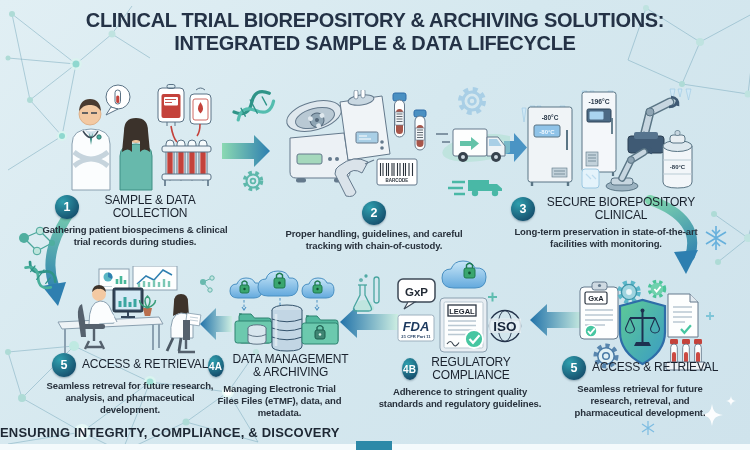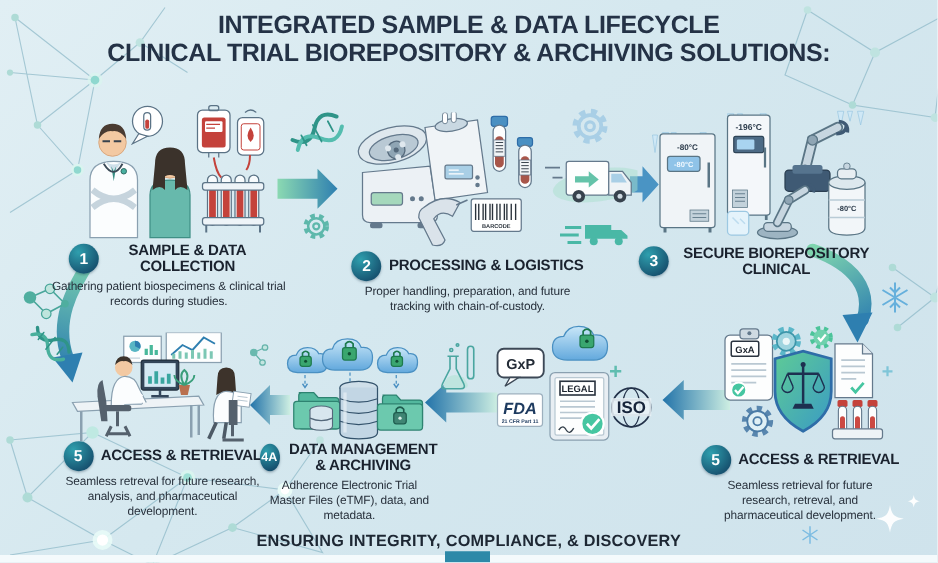--- a/index.html
+++ b/index.html
@@ -10,23 +10,23 @@
   .abs{position:absolute}
   .title{left:0;right:0;top:9px;text-align:center;color:#243246;font-weight:bold;
     font-size:20px;line-height:22.5px;letter-spacing:-0.3px}
   .step{position:absolute;text-align:center}
   .step-head{display:flex;align-items:center;justify-content:center;gap:6px}
   .badge{width:24px;height:24px;border-radius:50%;flex:none;
     background:radial-gradient(circle at 32% 28%,#2f9fae,#16506e 78%,#123d57);
     color:#fff;font-size:12.5px;font-weight:bold;display:flex;align-items:center;justify-content:center;
     box-shadow:0 1px 2px rgba(20,50,70,.35)}
   .badge.small{width:16px;height:22px;font-size:10px}
-  .step-title{font-weight:bold;color:#1a222e;font-size:12px;line-height:1.12;letter-spacing:-0.2px}
-  .step-desc{margin:3px auto 0;color:#27303b;font-size:9.5px;line-height:1.25;font-weight:400;letter-spacing:-0.1px}
-  .footer{left:0;right:0;top:425px;text-align:center;font-weight:bold;font-size:13px;
+  .step-title{font-weight:normal;color:#1a222e;font-size:12px;line-height:1.12;letter-spacing:-0.2px}
+  .step-desc{margin:3px auto 0;color:#27303b;font-size:9.5px;line-height:1.25;font-weight:700;letter-spacing:-0.1px}
+  .footer{left:0;right:0;top:425px;text-align:left;font-weight:bold;font-size:13px;
     color:#1d2733;letter-spacing:0.2px}
   svg{display:block}
   svg text{font-family:"Liberation Sans",sans-serif}
   .illu{position:absolute}
 </style>
 </head>
 <body>
 
 <div id="canvas">
 
@@ -502,21 +502,21 @@
     <g>
       <circle cx="155" cy="71" r="15.5" fill="none" stroke="#23324a" stroke-width="1.4"></circle>
       <ellipse cx="155" cy="71" rx="7" ry="15.5" fill="none" stroke="#23324a" stroke-width="0.9"></ellipse>
       <path d="M140 65 h30 M140 77 h30" stroke="#23324a" stroke-width="0.9"></path>
       <rect x="139" y="63.5" width="32" height="14.5" fill="#e8f1f6" opacity="0.88"></rect>
       <text x="155" y="75.5" font-size="13.5" font-weight="bold" fill="#16243a" text-anchor="middle">ISO</text>
     </g>
   </svg>
   </div>
 
-  <div class="illu" style="left:578px;top:257px">
+  <div class="illu" style="left:578px;top:276px">
   <svg width="140" height="96" viewBox="0 0 140 96">
     <defs>
       <linearGradient id="gshR" x1="0" y1="0" x2="1" y2="1">
         <stop offset="0" stop-color="#5ecb96"></stop>
             <stop offset="1" stop-color="#3a9bc4"></stop>
       </linearGradient>
     </defs>
     <g>
       <rect x="2" y="11" width="38" height="52" rx="4" fill="#fdfefe" stroke="#64798c"></rect>
       <rect x="14" y="6" width="15" height="8" rx="2.5" fill="#cfdae2" stroke="#64798c"></rect>
@@ -568,63 +568,70 @@
       <circle r="8.2" fill="#dff0f5" stroke="#4a7ba6" stroke-width="1.5"></circle>
       <circle r="3.3" fill="none" stroke="#4a7ba6" stroke-width="1.5"></circle>
     </g>
     <g stroke="#7fc5d8" stroke-width="1.8">
       <path d="M128 40 h8 M132 36 v8"></path>
     </g>
   </svg>
   </div>
 
   <div class="abs title">
+    <div>CLINICAL TRIAL BIOREPOSITORY &amp; ARCHIVING SOLUTIONS:</div>
     <div>INTEGRATED SAMPLE &amp; DATA LIFECYCLE</div>
-    <div>CLINICAL TRIAL BIOREPOSITORY &amp; ARCHIVING SOLUTIONS:</div>
   </div>
 
   <div class="step" style="left:30px;top:194px;width:210px">
     <div class="step-head">
       <div class="badge">1</div>
       <div class="step-title" style="max-width:130px">SAMPLE &amp; DATA COLLECTION</div>
     </div>
     <div class="step-desc" style="max-width:190px">Gathering patient biospecimens &amp; clinical trial records during studies.</div>
   </div>
 
   <div class="step" style="left:268px;top:201px;width:212px">
     <div class="step-head">
       <div class="badge">2</div>
-      <div class="step-title">PROCESSING &amp; LOGISTICS</div>
     </div>
-    <div class="step-desc" style="max-width:192px">Proper handling, preparation, and future tracking with chain-of-custody.</div>
+    <div class="step-desc" style="max-width:192px">Proper handling, guidelines, and careful tracking with chain-of-custody.</div>
   </div>
 
   <div class="step" style="left:502px;top:196px;width:208px">
     <div class="step-head">
       <div class="badge">3</div>
       <div class="step-title" style="max-width:160px">SECURE BIOREPOSITORY CLINICAL</div>
     </div>
+    <div class="step-desc" style="max-width:186px">Long-term preservation in state-of-the-art facilities with monitoring.</div>
   </div>
 
   <div class="step" style="left:38px;top:353px;width:184px">
     <div class="step-head">
       <div class="badge">5</div>
       <div class="step-title">ACCESS &amp; RETRIEVAL</div>
     </div>
     <div class="step-desc" style="max-width:170px">Seamless retreval for future research, analysis, and pharmaceutical development.</div>
   </div>
 
   <div class="step" style="left:202px;top:353px;width:155px">
     <div class="step-head">
       <div class="badge small">4A</div>
       <div class="step-title" style="max-width:122px">DATA MANAGEMENT &amp; ARCHIVING</div>
     </div>
-    <div class="step-desc" style="max-width:134px">Adherence Electronic Trial Master Files (eTMF), data, and metadata.</div>
-  </div>
-
+    <div class="step-desc" style="max-width:134px">Managing Electronic Trial Files Files (eTMF), data, and metadata.</div>
+  </div>
+
+  <div class="step" style="left:374px;top:356px;width:172px">
+    <div class="step-head">
+      <div class="badge small">4B</div>
+      <div class="step-title" style="max-width:95px">REGULATORY COMPLIANCE</div>
+    </div>
+    <div class="step-desc" style="max-width:172px">Adherence to stringent quality standards and regulatory guidelines.</div>
+  </div>
 
   <div class="step" style="left:554px;top:356px;width:172px">
     <div class="step-head">
       <div class="badge">5</div>
       <div class="step-title">ACCESS &amp; RETRIEVAL</div>
     </div>
     <div class="step-desc" style="max-width:152px">Seamless retrieval for future research, retreval, and pharmaceutical development.</div>
   </div>
 
   <div class="abs footer">ENSURING INTEGRITY, COMPLIANCE, &amp; DISCOVERY</div>

